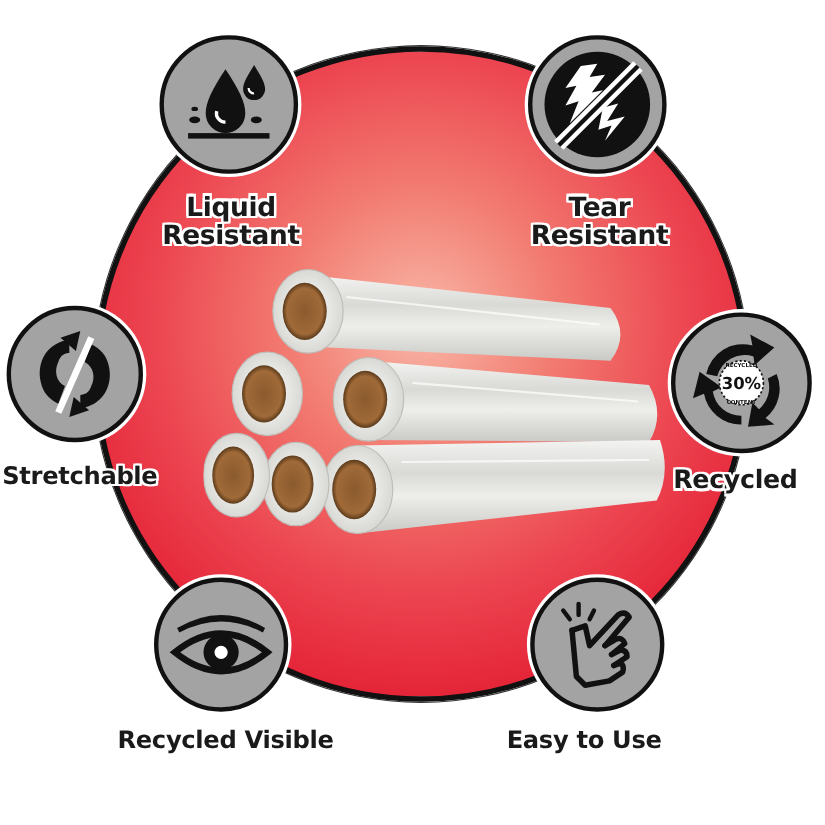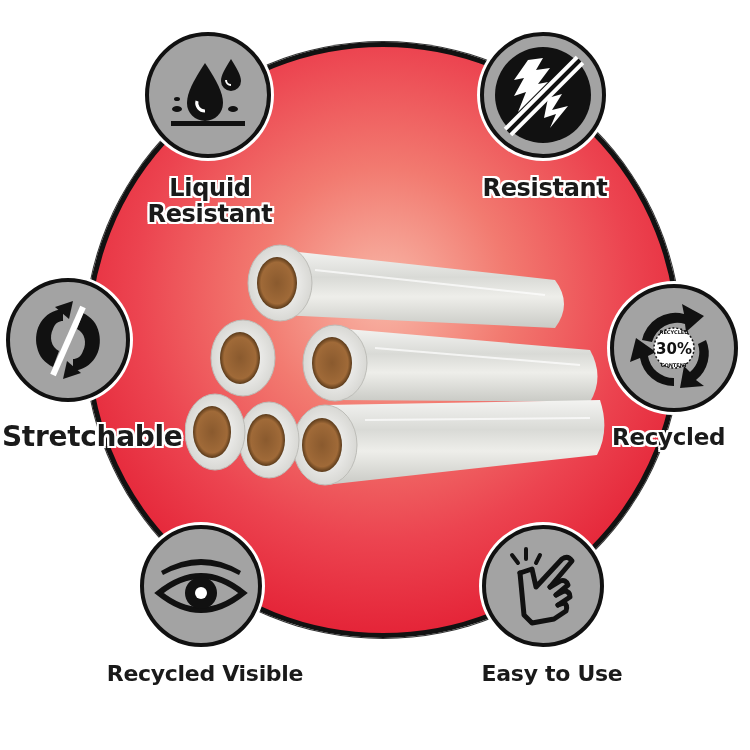--- a/index.html
+++ b/index.html
@@ -114,35 +114,36 @@
     <div class="icon-circle" style="left:480px;top:32px;width:126px;height:126px;">
       <svg width="110" height="110" viewBox="0 0 110 110">
         <circle cx="55" cy="55" r="48" fill="#111"></circle>
         <path d="M40,20 L55,18 L48,30 L62,28 L50,44 L60,42 L30,72 L38,52 L26,56 L36,38 L26,40 Z" fill="#fff"></path>
         <path d="M60,58 L74,54 L64,70 L80,66 L62,88 L68,74 L56,78 Z" fill="#fff"></path>
         <line x1="20" y1="92" x2="92" y2="20" stroke="#fff" stroke-width="12"></line>
         <line x1="20" y1="92" x2="92" y2="20" stroke="#111" stroke-width="4"></line>
       </svg>
     </div>
     <div class="label outlined" style="left:465px;top:176px;width:160px;font-size:24px;">
+      <div>Tear</div>
       <div>Resistant</div>
     </div>
   </div>
 
   <div class="feature">
     <div class="icon-circle" style="left:6px;top:278px;width:124px;height:124px;">
       <svg width="90" height="90" viewBox="0 0 90 90">
         <path d="M40,14 C20,16 10,34 14,52 C16,62 22,68 30,72 L36,56 C28,52 26,42 30,34 C32,28 36,26 40,26 Z" fill="#111"></path>
         <path d="M32,12 L50,6 L46,24 Z" fill="#111"></path>
         <path d="M50,76 C70,74 80,56 76,38 C74,28 68,22 60,18 L54,34 C62,38 64,48 60,56 C58,62 54,64 50,64 Z" fill="#111"></path>
         <path d="M58,78 L40,84 L44,66 Z" fill="#111"></path>
         <path d="M60,12 L30,80" stroke="#fff" stroke-width="6"></path>
       </svg>
     </div>
-    <div class="label outlined" style="left:2px;top:422px;width:160px;font-size:28px;text-align:center;">Stretchable</div>
+    <div class="label outlined" style="left:2px;top:422px;width:160px;font-size:22px;text-align:left;">Stretchable</div>
   </div>
 
   <div class="feature">
     <div class="icon-circle" style="left:610px;top:284px;width:128px;height:128px;">
       <svg width="104" height="104" viewBox="0 0 104 104">
         <path d="M20,44 A34,34 0 0 1 62,18 L60,8 L82,20 L64,36 L63,28 A26,26 0 0 0 30,46 Z" fill="#111"></path>
         <path d="M84,44 A34,34 0 0 1 74,84 L82,90 L58,92 L62,70 L68,76 A26,26 0 0 0 76,48 Z" fill="#111"></path>
         <path d="M52,90 A34,34 0 0 1 18,62 L8,66 L14,42 L34,56 L26,60 A26,26 0 0 0 52,82 Z" fill="#111"></path>
         <circle cx="52" cy="52" r="20" fill="#fff" stroke="#111" stroke-width="1.5" stroke-dasharray="2 2"></circle>
         <text x="52" y="58" text-anchor="middle" font-family="DejaVu Sans, sans-serif" font-weight="bold" font-size="15" fill="#111">30%</text>
@@ -172,16 +173,16 @@
           <path d="M22,32 L34,28 L38,46 L64,18 Q70,14 74,20 L52,46"></path>
           <path d="M52,46 L62,40 Q68,38 70,44 L58,54"></path>
           <path d="M58,54 L66,50 Q72,50 72,56 L60,64"></path>
           <path d="M60,64 L66,62 Q70,64 68,70 L56,78 L34,82 L26,74 L22,32"></path>
         </g>
         <line x1="28" y1="8" x2="28" y2="18" stroke="#111" stroke-width="4" stroke-linecap="round"></line>
         <line x1="14" y1="14" x2="20" y2="22" stroke="#111" stroke-width="4" stroke-linecap="round"></line>
         <line x1="42" y1="14" x2="38" y2="22" stroke="#111" stroke-width="4" stroke-linecap="round"></line>
       </svg>
     </div>
-    <div class="label" style="left:462px;top:662px;width:180px;font-size:22px;">Easy to Use</div>
+    <div class="label" style="left:441px;top:662px;width:180px;font-size:22px;">Easy to Use</div>
   </div>
 
 </div>
 
 </body></html>

